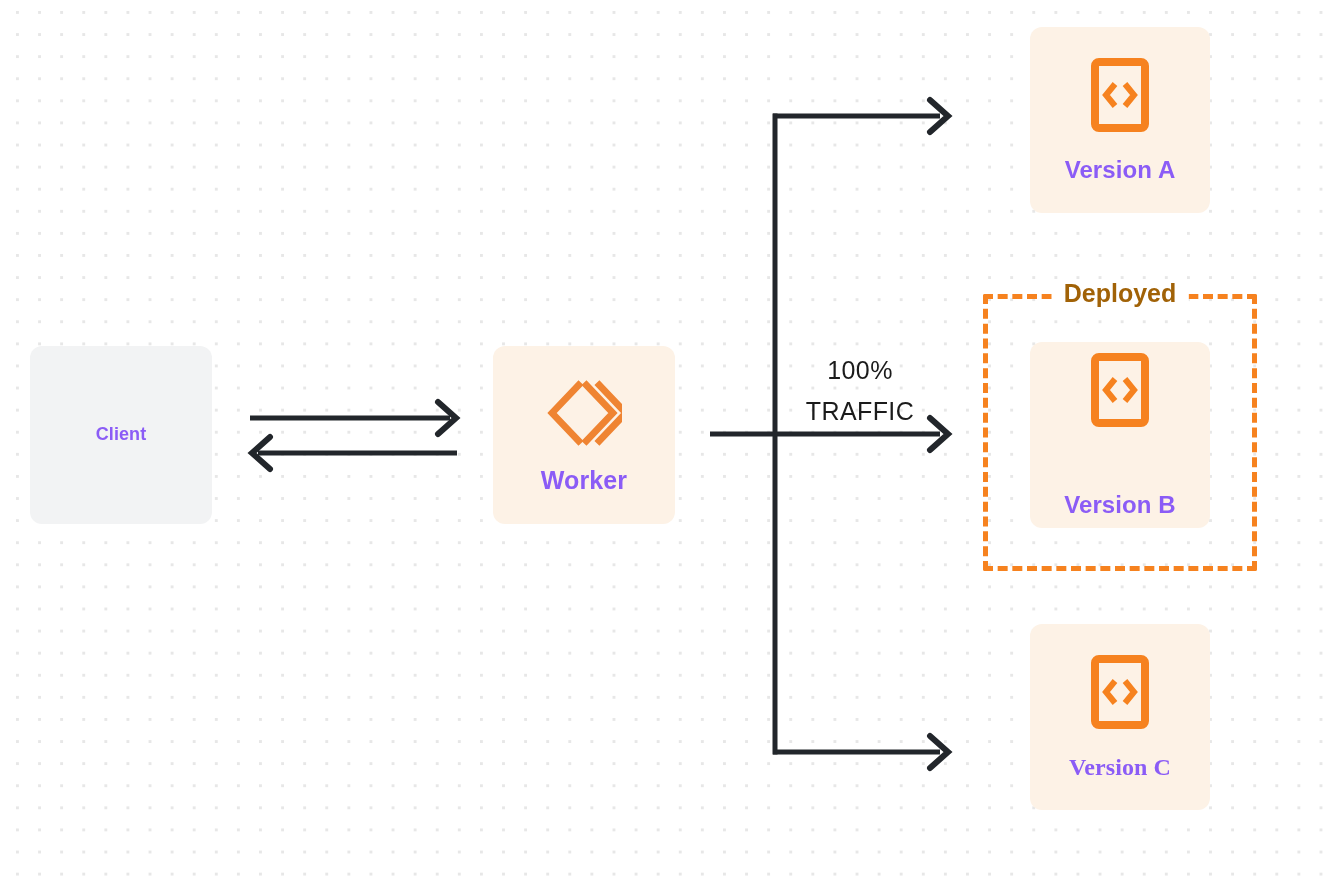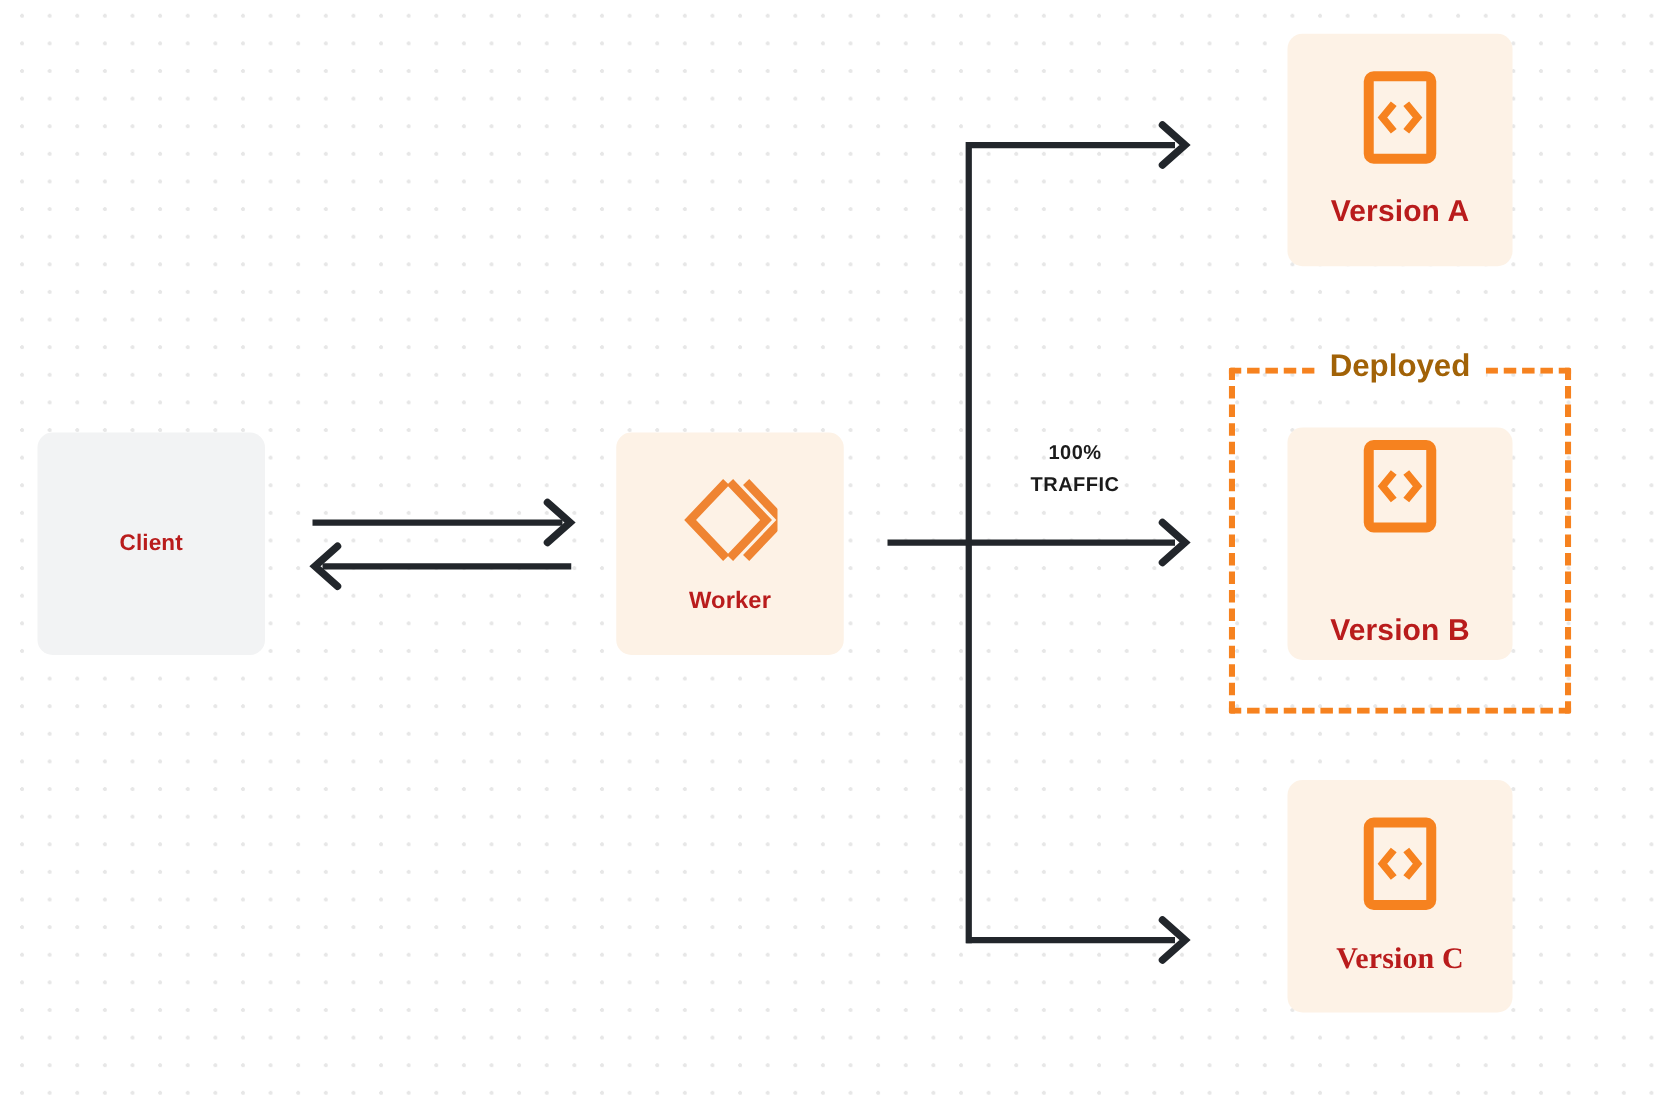--- a/index.html
+++ b/index.html
@@ -31,21 +31,21 @@
     box-sizing: border-box;
     border-radius: 12px;
     display: flex;
     flex-direction: column;
     align-items: center;
     justify-content: center;
   }
 
   .node-label {
     font-weight: bold;
-    color: #b91c1c;
+    color: #8b5cf6;
     letter-spacing: 0.1px;
     text-align: center;
     line-height: 1.1;
   }
 
   
   #client-node {
     left: 30px;
     top: 346px;
     width: 182px;
@@ -58,21 +58,21 @@
 
   
   #worker-node {
     left: 493px;
     top: 346px;
     width: 182px;
     height: 178px;
     background-color: #fdf2e6;
   }
   #worker-node .node-label {
-    font-size: 19px;
+    font-size: 25px;
     margin-top: 12px;
   }
   .worker-logo {
     display: block;
   }
 
   
   .version-node {
     width: 180px;
     height: 186px;
@@ -114,22 +114,22 @@
   }
 
   
   #traffic-label {
     position: absolute;
     left: 790px;
     top: 350px;
     width: 140px;
     text-align: center;
     color: #1b1b1b;
-    font-size: 16px;
-    font-weight: bold;
+    font-size: 25px;
+    font-weight: normal;
     line-height: 1.65;
     letter-spacing: 0.4px;
   }
   #traffic-label div { display: block; }
 
   
   #connectors {
     position: absolute;
     left: 0;
     top: 0;

